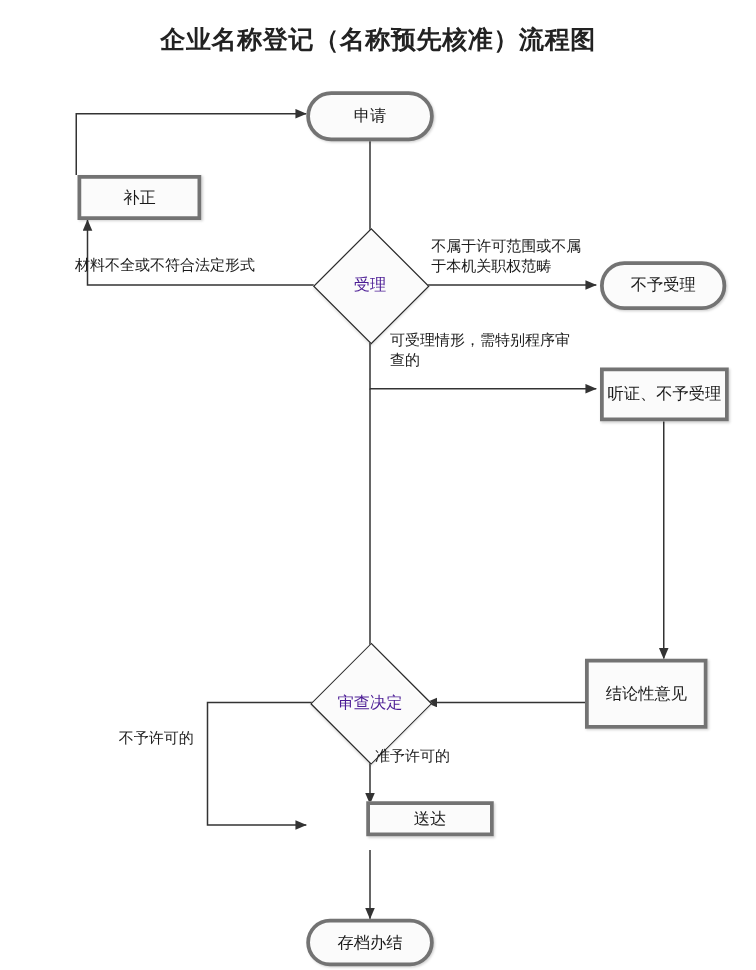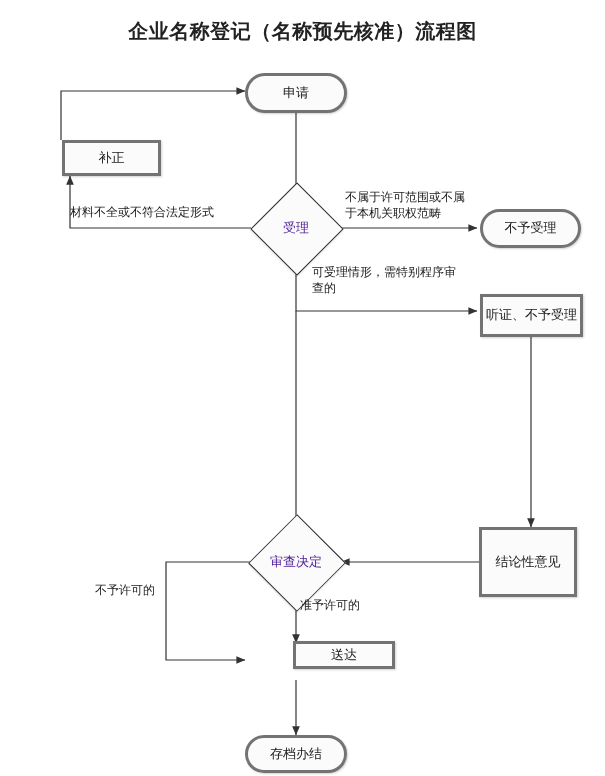--- a/index.html
+++ b/index.html
@@ -147,38 +147,38 @@
   </div>
 
   <div class="node stadium" style="left:480px; top:209px; width:101px; height:39px;">
     <span>不予受理</span>
   </div>
 
   <div class="node rect" style="left:480px; top:294px; width:103px; height:43px;">
     <span>听证、不予受理</span>
   </div>
 
-  <div class="node rect" style="left:479px; top:527px; width:98px; height:70px;justify-content:center;">
+  <div class="node rect" style="left:468px; top:527px; width:98px; height:56px;justify-content:center;">
     <span>结论性意见</span>
   </div>
 
   <div class="diamond-wrap" style="left:256px; top:530px; width:80px; height:64px;">
     <div class="shape" style="transform: rotate(45deg) scale(0.84,1.05);"></div>
     <div class="dlabel">审查决定</div>
   </div>
 
   <div class="node rect" style="left:259px; top:641px; width:102px; height:28px;margin-left:34px;">
     <span>送达</span>
   </div>
 
   <div class="node stadium" style="left:245px; top:735px; width:102px; height:38px;">
     <span>存档办结</span>
   </div>
 
-  <div class="edge-label" style="left:70px; top:205px; width:185px;">材料不全或不符合法定形式</div>
+  <div class="edge-label" style="left:60px; top:205px; width:185px;">材料不全或不符合法定形式</div>
 
   <div class="edge-label" style="left:345px; top:190px; width:140px;">不属于许可范围或不属
 于本机关职权范畴</div>
 
   <div class="edge-label" style="left:312px; top:265px; width:145px;">可受理情形，需特别程序审
 查的</div>
 
   <div class="edge-label" style="left:95px; top:583px; width:90px;">不予许可的</div>
 
   <div class="edge-label" style="left:300px; top:598px; width:90px;">准予许可的</div>

